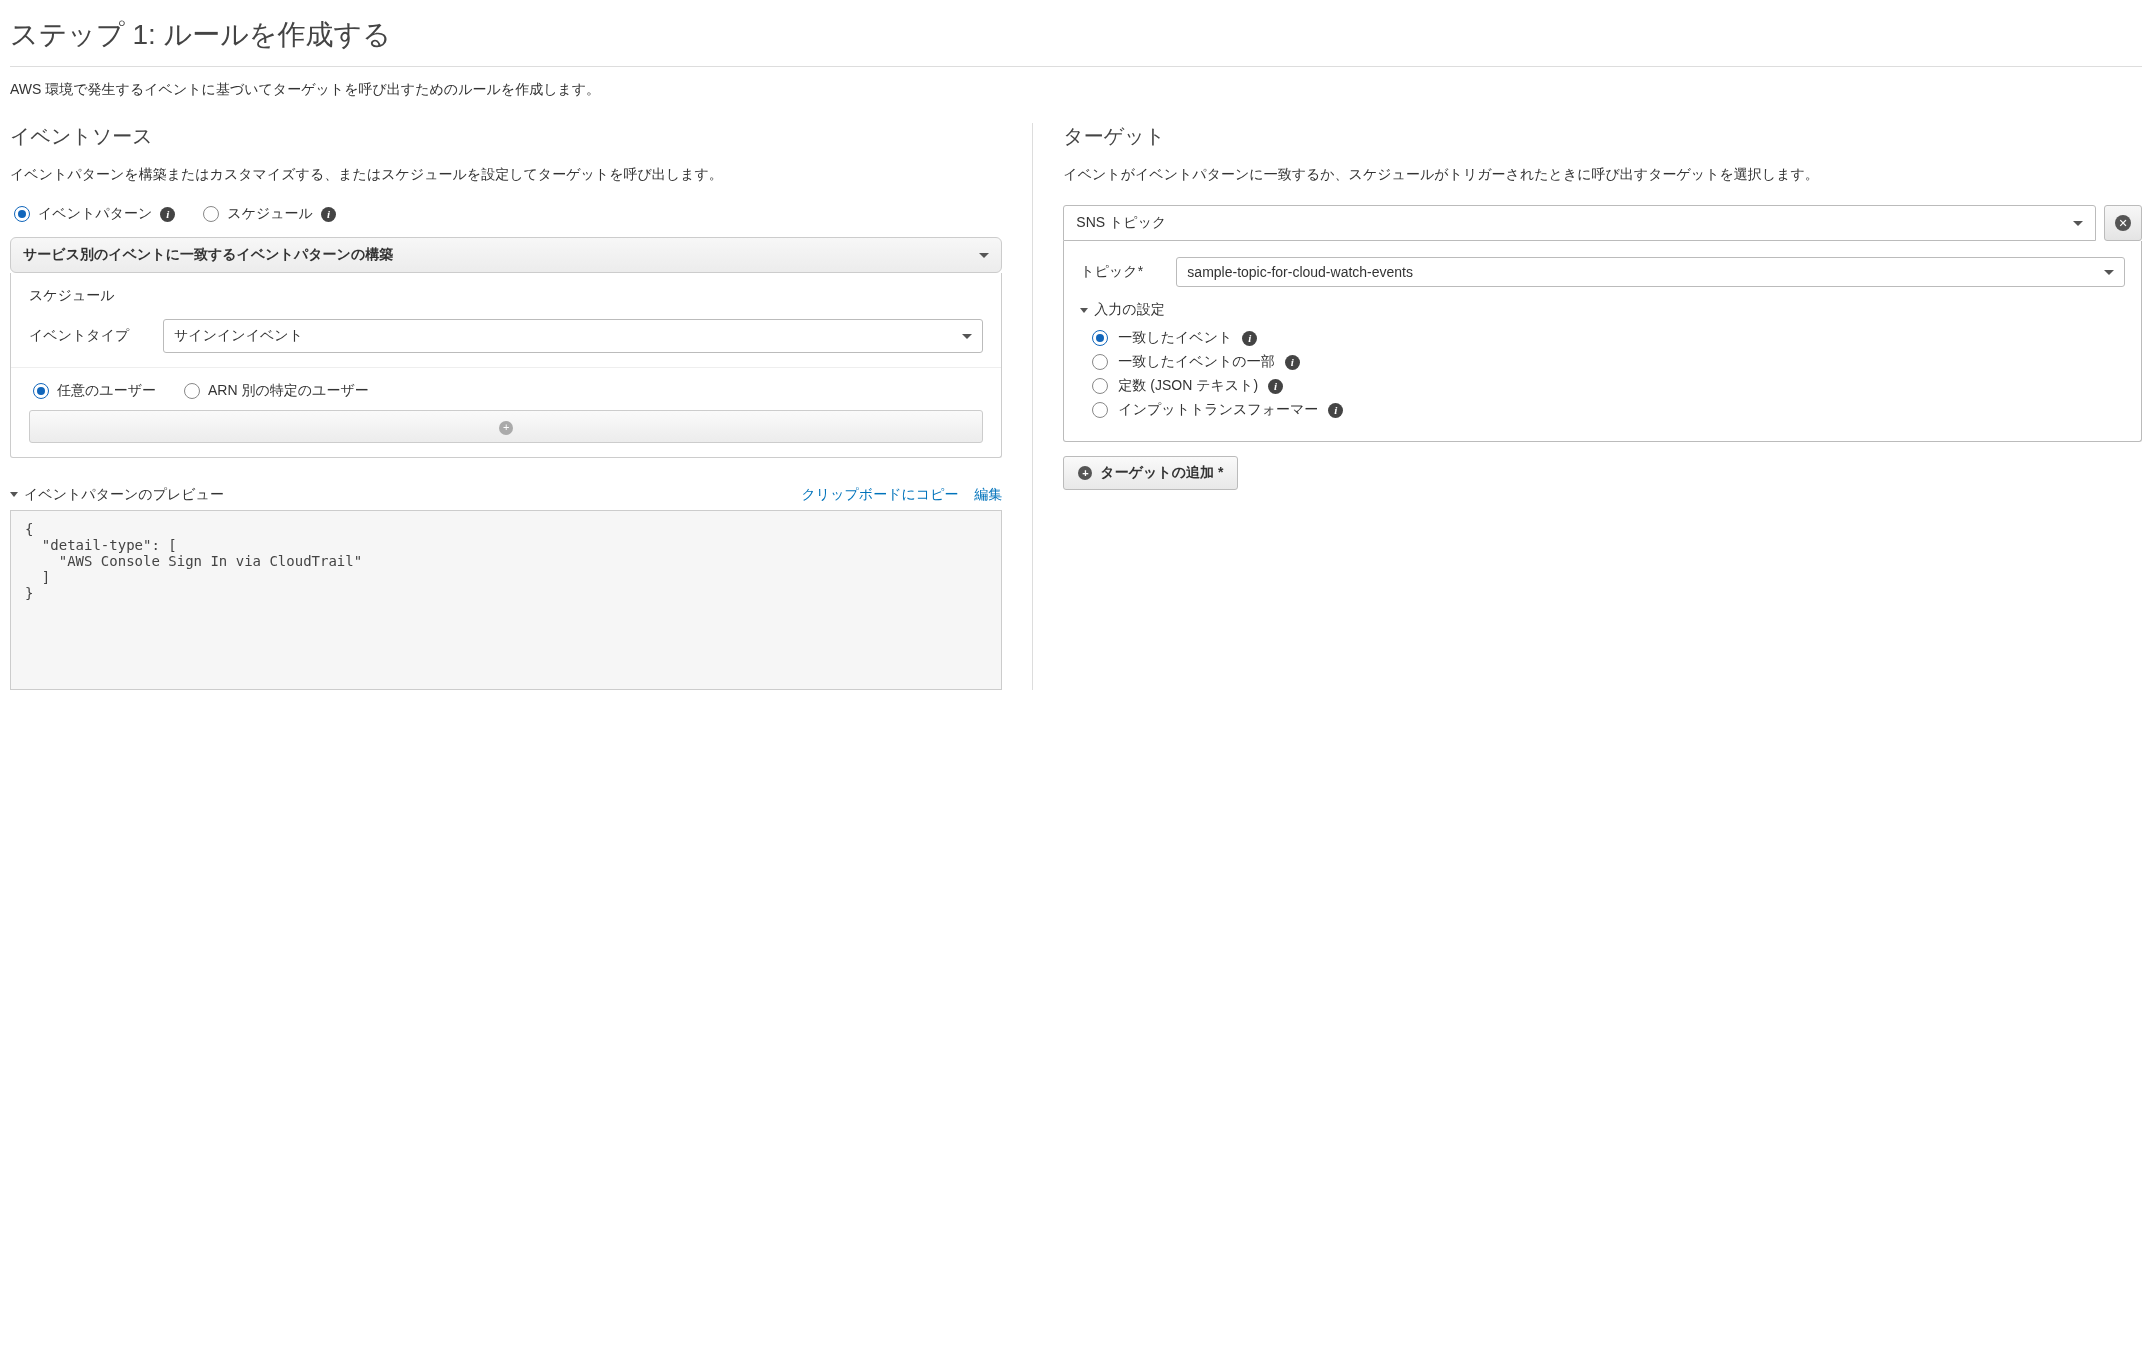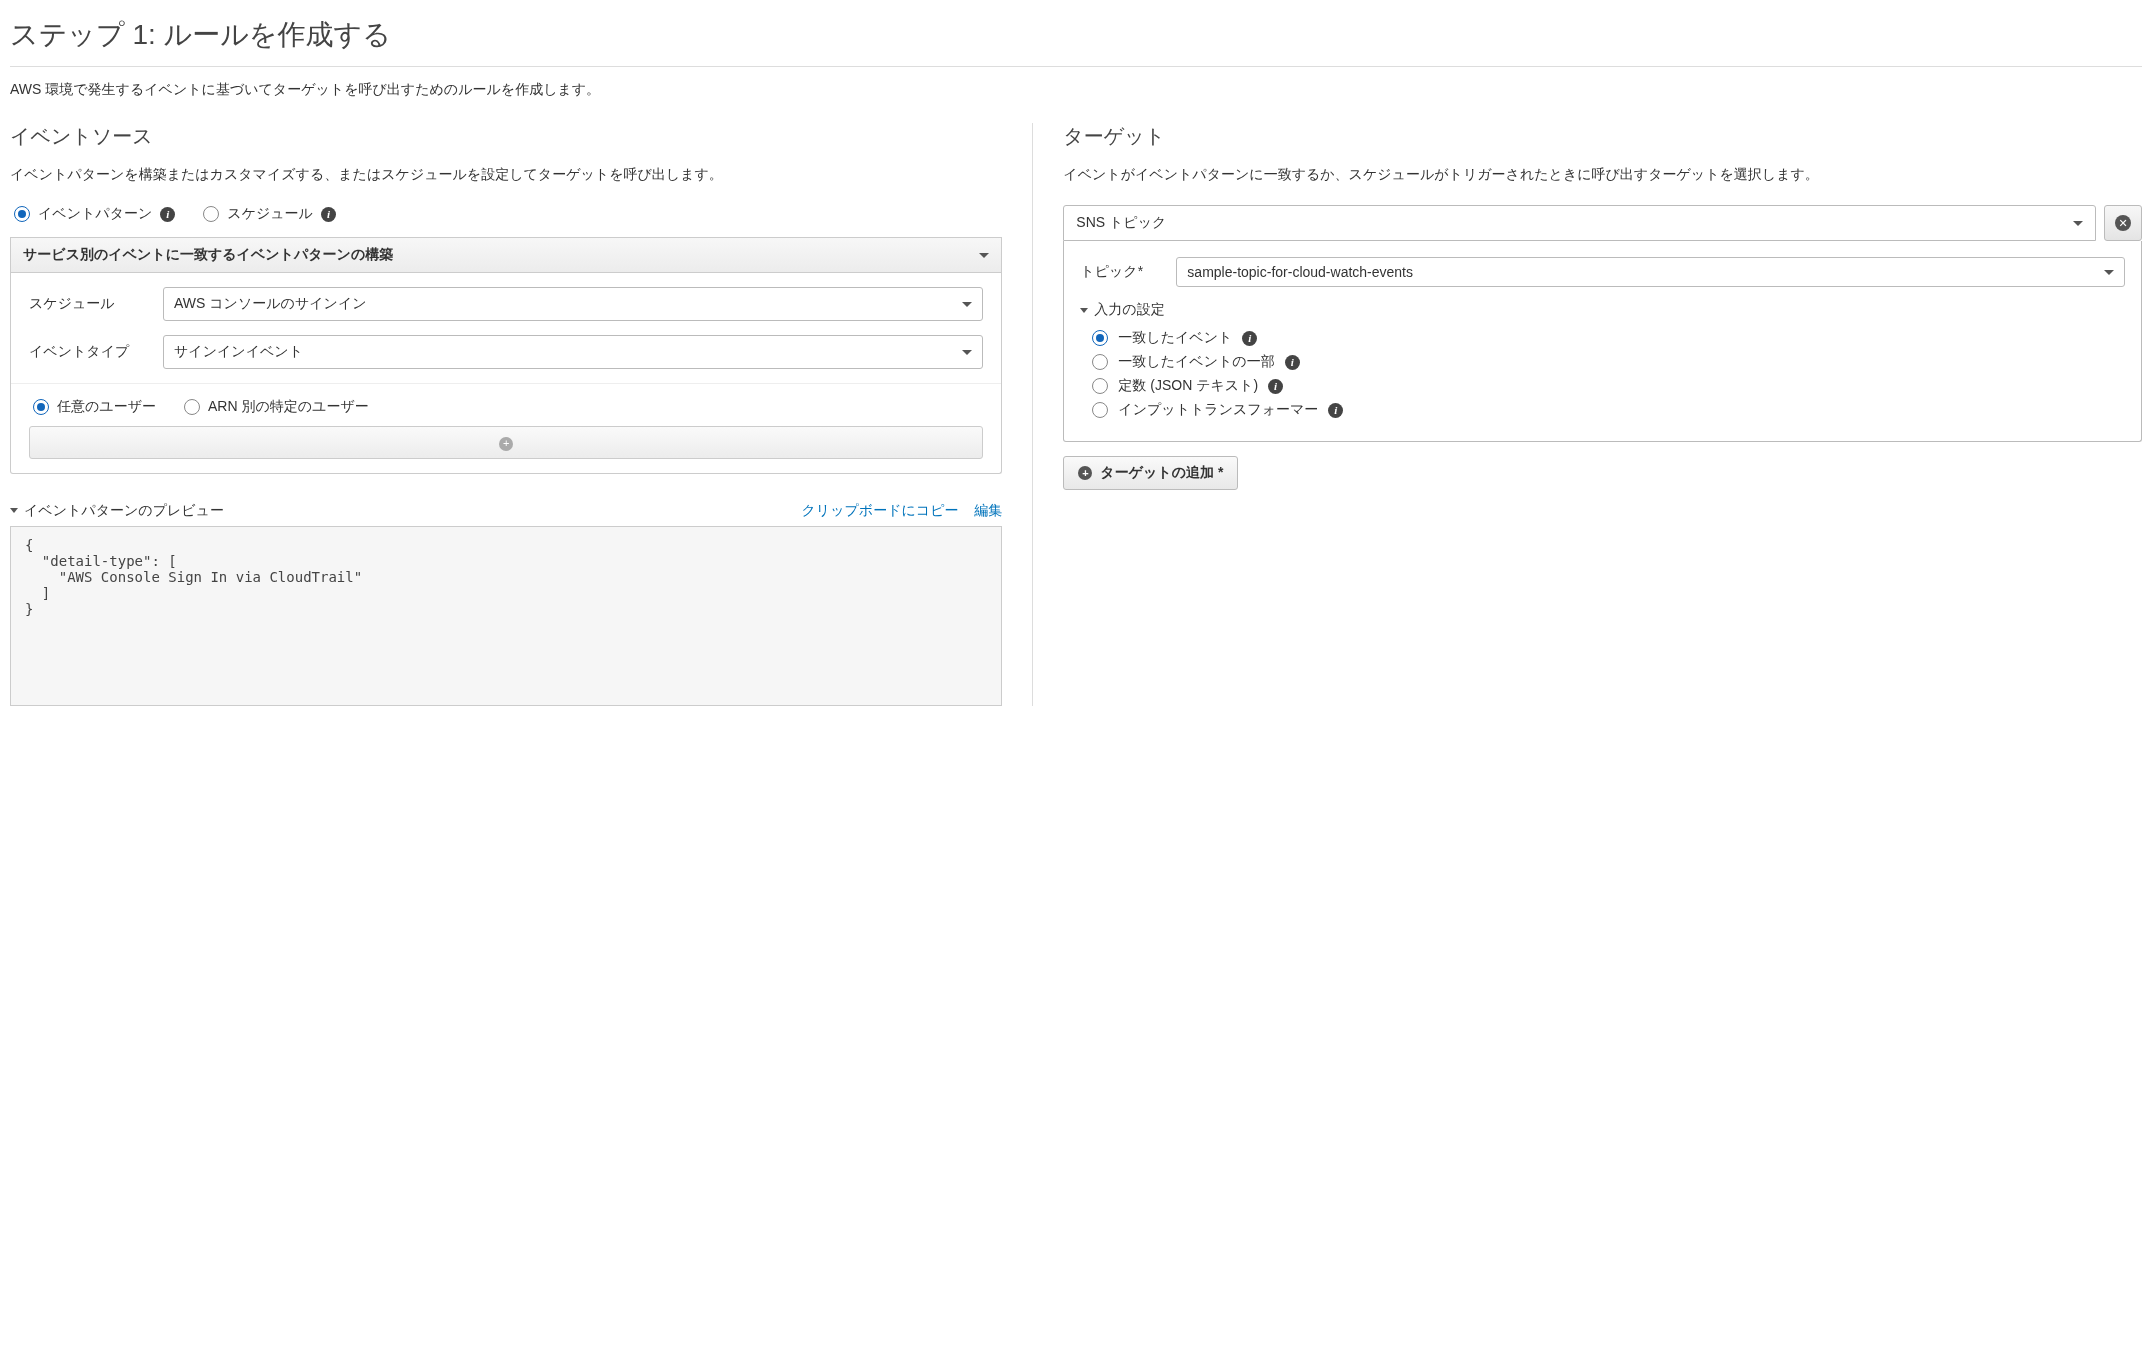--- a/index.html
+++ b/index.html
@@ -90,21 +90,21 @@
       align-items: center;
       justify-content: center;
       font-size: 11px;
       font-weight: bold;
       font-style: italic;
       font-family: Georgia, serif;
     }
     .panel-header {
       background: linear-gradient(#f7f7f7, #ececec);
       border: 1px solid #ccc;
-      border-radius: 0;
+      border-radius: 6px;
       padding: 8px 12px;
       display: flex;
       justify-content: space-between;
       align-items: center;
       font-weight: bold;
       font-size: 14px;
       color: #333;
       gap: 44px;
     }
     .panel-body {
@@ -249,24 +249,20 @@
       </div>
     </div>
 
     <div class="panel-header">
       <span>サービス別のイベントに一致するイベントパターンの構築</span>
       <span class="caret-down"></span>
     </div>
     <div class="panel-body">
       <div class="form-row">
         <span class="form-label">スケジュール</span>
-        <div class="select">
-          <span>AWS コンソールのサインイン</span>
-          <span class="caret-down"></span>
-        </div>
       </div>
       <div class="form-row">
         <span class="form-label">イベントタイプ</span>
         <div class="select">
           <span>サインインイベント</span>
           <span class="caret-down"></span>
         </div>
       </div>
       <div class="divider"></div>
       <div class="radio-row" style="margin-bottom:10px;">

